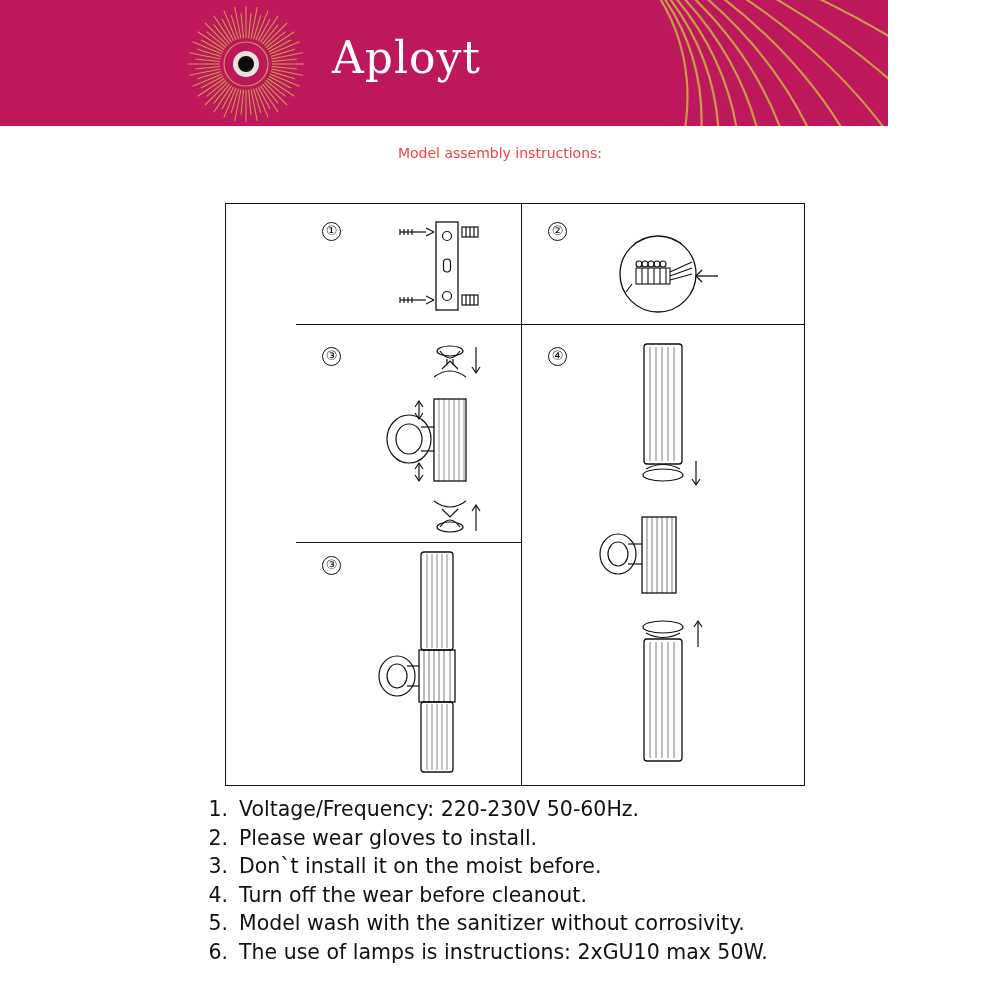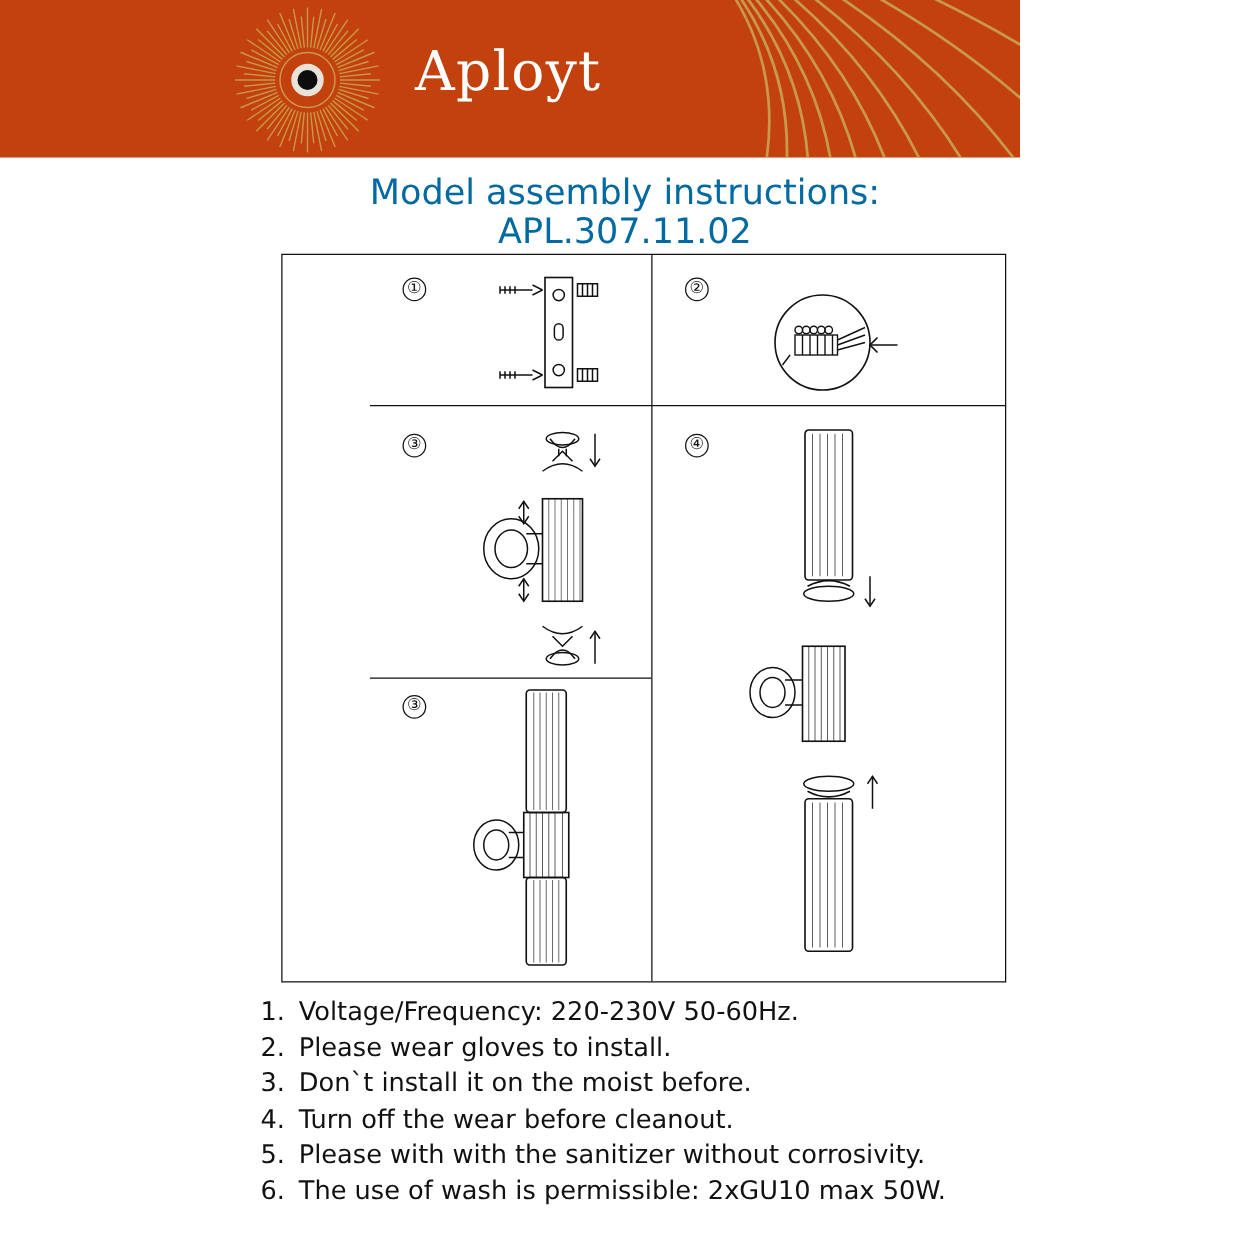--- a/index.html
+++ b/index.html
@@ -19,23 +19,23 @@
     width: 1000px;
     height: 1000px;
     box-sizing: border-box;
   }
 
   
   .banner {
     position: absolute;
     left: 0;
     top: 0;
-    width: 816px;
+    width: 888px;
     height: 126px;
-    background: #c2410c;
+    background: #be185d;
     overflow: hidden;
   }
   .banner-logo-text {
     position: absolute;
     left: 332px;
     top: 32px;
     font-family: "DejaVu Serif", serif;
     font-size: 44px;
     letter-spacing: 1px;
     color: #ffffff;
@@ -59,22 +59,22 @@
   
   .title-block {
     position: absolute;
     left: 0;
     top: 138px;
     width: 1000px;
     text-align: center;
   }
   .title-line {
     font-family: "DejaVu Sans", sans-serif;
-    font-size: 28px;
-    color: #0369a1;
+    font-size: 14px;
+    color: #ef4444;
     line-height: 31px;
   }
 
   
   .diagram {
     position: absolute;
     left: 225px;
     top: 203px;
     width: 580px;
     height: 583px;
@@ -247,21 +247,20 @@
           <path d="M60 40 Q 280 168.29078213871355 220.1 406.5"></path>
           <path d="M60 40 Q 280 173.59364599227877 179.6 421.7"></path>
           <path d="M60 40 Q 280 177.3337217488868 137.7 432.4"></path>
           <path d="M60 40 Q 280 179.4672577328444 94.9 438.5"></path>
         </g>
     </svg>
   </div>
 
   <div class="title-block">
     <div class="title-line">Model assembly instructions:</div>
-    <div class="title-line">APL.307.11.02</div>
   </div>
 
   <div class="diagram">
     <div class="v-divider"></div>
     <div class="h-divider-1"></div>
     <div class="h-divider-2"></div>
 
     <div class="step-num" style="left:96px; top:18px;">①</div>
 
     <div class="step-num" style="left:322px; top:18px;">②</div>
@@ -485,21 +484,21 @@
     <div class="note">
       <span class="note-num">3.</span>
       <span class="note-text">Don`t install it on the moist before.</span>
     </div>
     <div class="note">
       <span class="note-num">4.</span>
       <span class="note-text">Turn off the wear before cleanout.</span>
     </div>
     <div class="note">
       <span class="note-num">5.</span>
-      <span class="note-text">Please with with the sanitizer without corrosivity.</span>
+      <span class="note-text">Model wash with the sanitizer without corrosivity.</span>
     </div>
     <div class="note">
       <span class="note-num">6.</span>
-      <span class="note-text">The use of wash is permissible: 2xGU10 max 50W.</span>
+      <span class="note-text">The use of lamps is instructions: 2xGU10 max 50W.</span>
     </div>
   </div>
 
 </div>
 
 </body></html>

